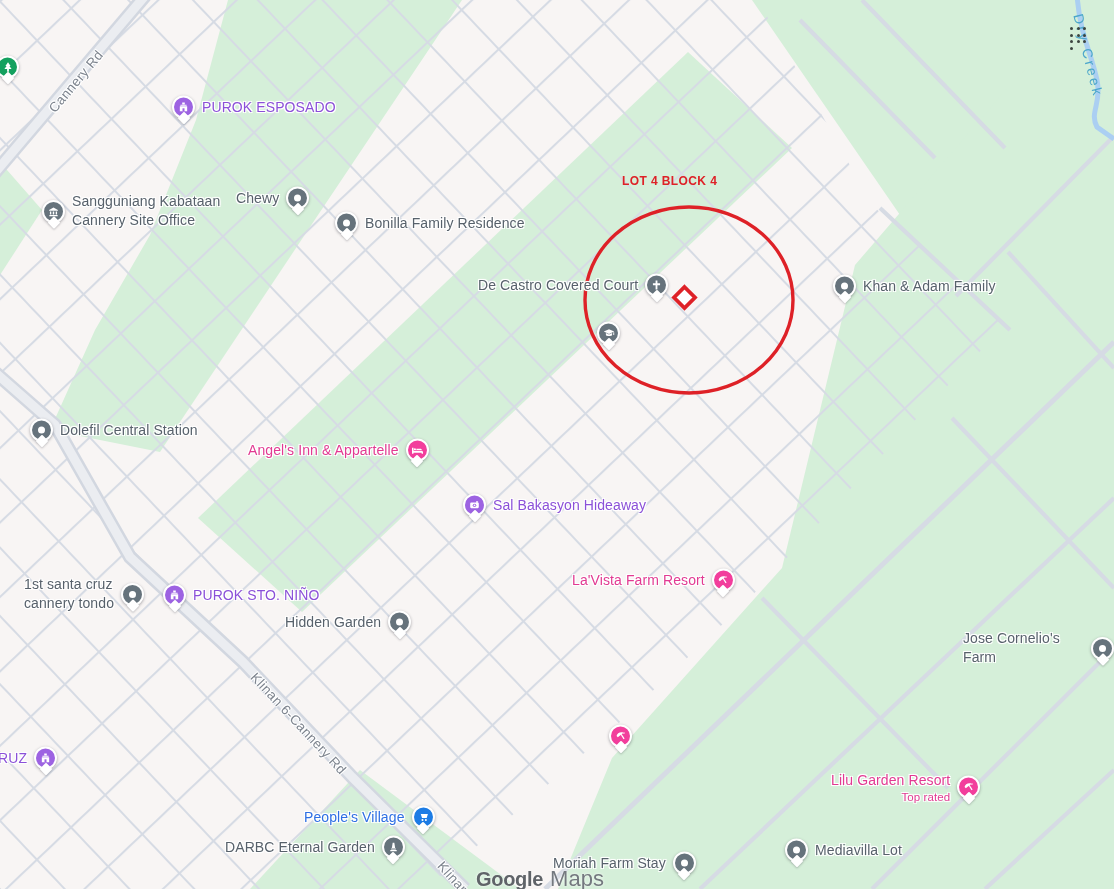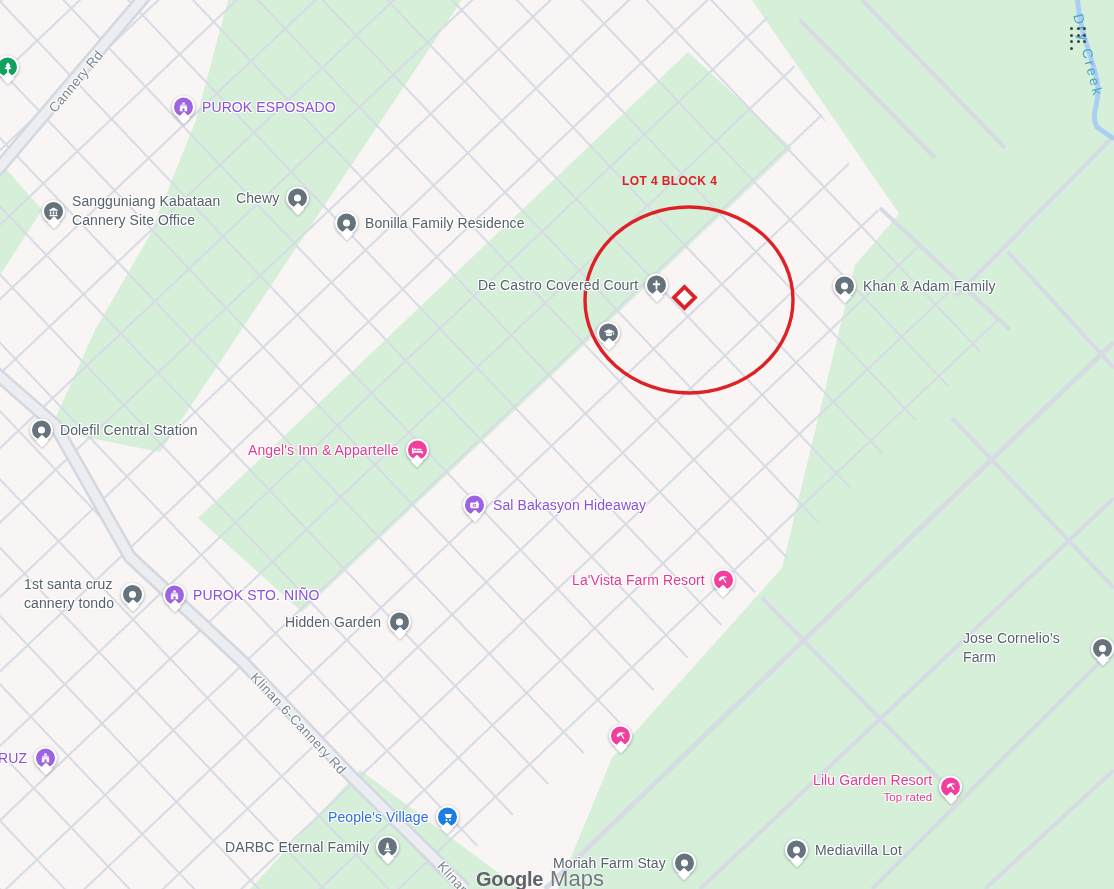--- a/index.html
+++ b/index.html
@@ -268,53 +268,53 @@
   <div class="poi" style="left:609px;top:736px;">
     <span class="pin c-pink">
       <svg viewBox="0 0 12 12" width="12" height="12" fill="#fff">
           <path d="M1.6 5.6C2 2.6 5.4.9 8.6 2.2L2.8 6.8z"></path>
           <path d="M5.6 4.1l1-.7 3 4.7-1.1.7z"></path>
           <path d="M8.8 1.8l1 .5-.7 1.3-1-.5z"></path>
         </svg>
     </span>
   </div>
 
-  <div class="poi" style="left:328px;top:817px;">
+  <div class="poi" style="left:304px;top:817px;">
     <span class="lbl blue">People's Village</span>
     <span class="pin c-blue">
       <svg viewBox="0 0 12 12" width="11" height="11" fill="#fff">
           <path d="M.8 1.5h1.8l.5 1.2h7.7l-1.3 4.4H4.4L3 2.8l-.4-1.3z"></path>
           <circle cx="4.9" cy="9.2" r="1.1"></circle>
           <circle cx="8.6" cy="9.2" r="1.1"></circle>
         </svg>
     </span>
   </div>
 
   <div class="poi" style="left:225px;top:847px;">
-    <span class="lbl">DARBC Eternal Family</span>
+    <span class="lbl">DARBC Eternal Garden</span>
     <span class="pin c-gray">
       <svg viewBox="0 0 12 12" width="11" height="11" fill="#fff">
           <path d="M5.1 1.4h1.8l.9 5.7H4.2z"></path>
           <path d="M3.4 7.7h5.2v1.1H3.4z"></path>
           <path d="M2.5 9.3h7v1.3h-7z"></path>
         </svg>
     </span>
   </div>
 
   <div class="poi" style="left:553px;top:863px;">
     <span class="lbl">Moriah Farm Stay</span>
     <span class="pin dot c-gray"></span>
   </div>
 
   <div class="poi" style="left:785px;top:850px;">
     <span class="pin dot c-gray"></span>
     <span class="lbl">Mediavilla Lot</span>
   </div>
 
-  <div class="poi" style="left:813px;top:787px;">
+  <div class="poi" style="left:831px;top:787px;">
     <span class="lbl pink col">
       <span>Lilu Garden Resort</span>
       <span class="sub">Top rated</span>
     </span>
     <span class="pin c-pink">
       <svg viewBox="0 0 12 12" width="12" height="12" fill="#fff">
           <path d="M1.6 5.6C2 2.6 5.4.9 8.6 2.2L2.8 6.8z"></path>
           <path d="M5.6 4.1l1-.7 3 4.7-1.1.7z"></path>
           <path d="M8.8 1.8l1 .5-.7 1.3-1-.5z"></path>
         </svg>

